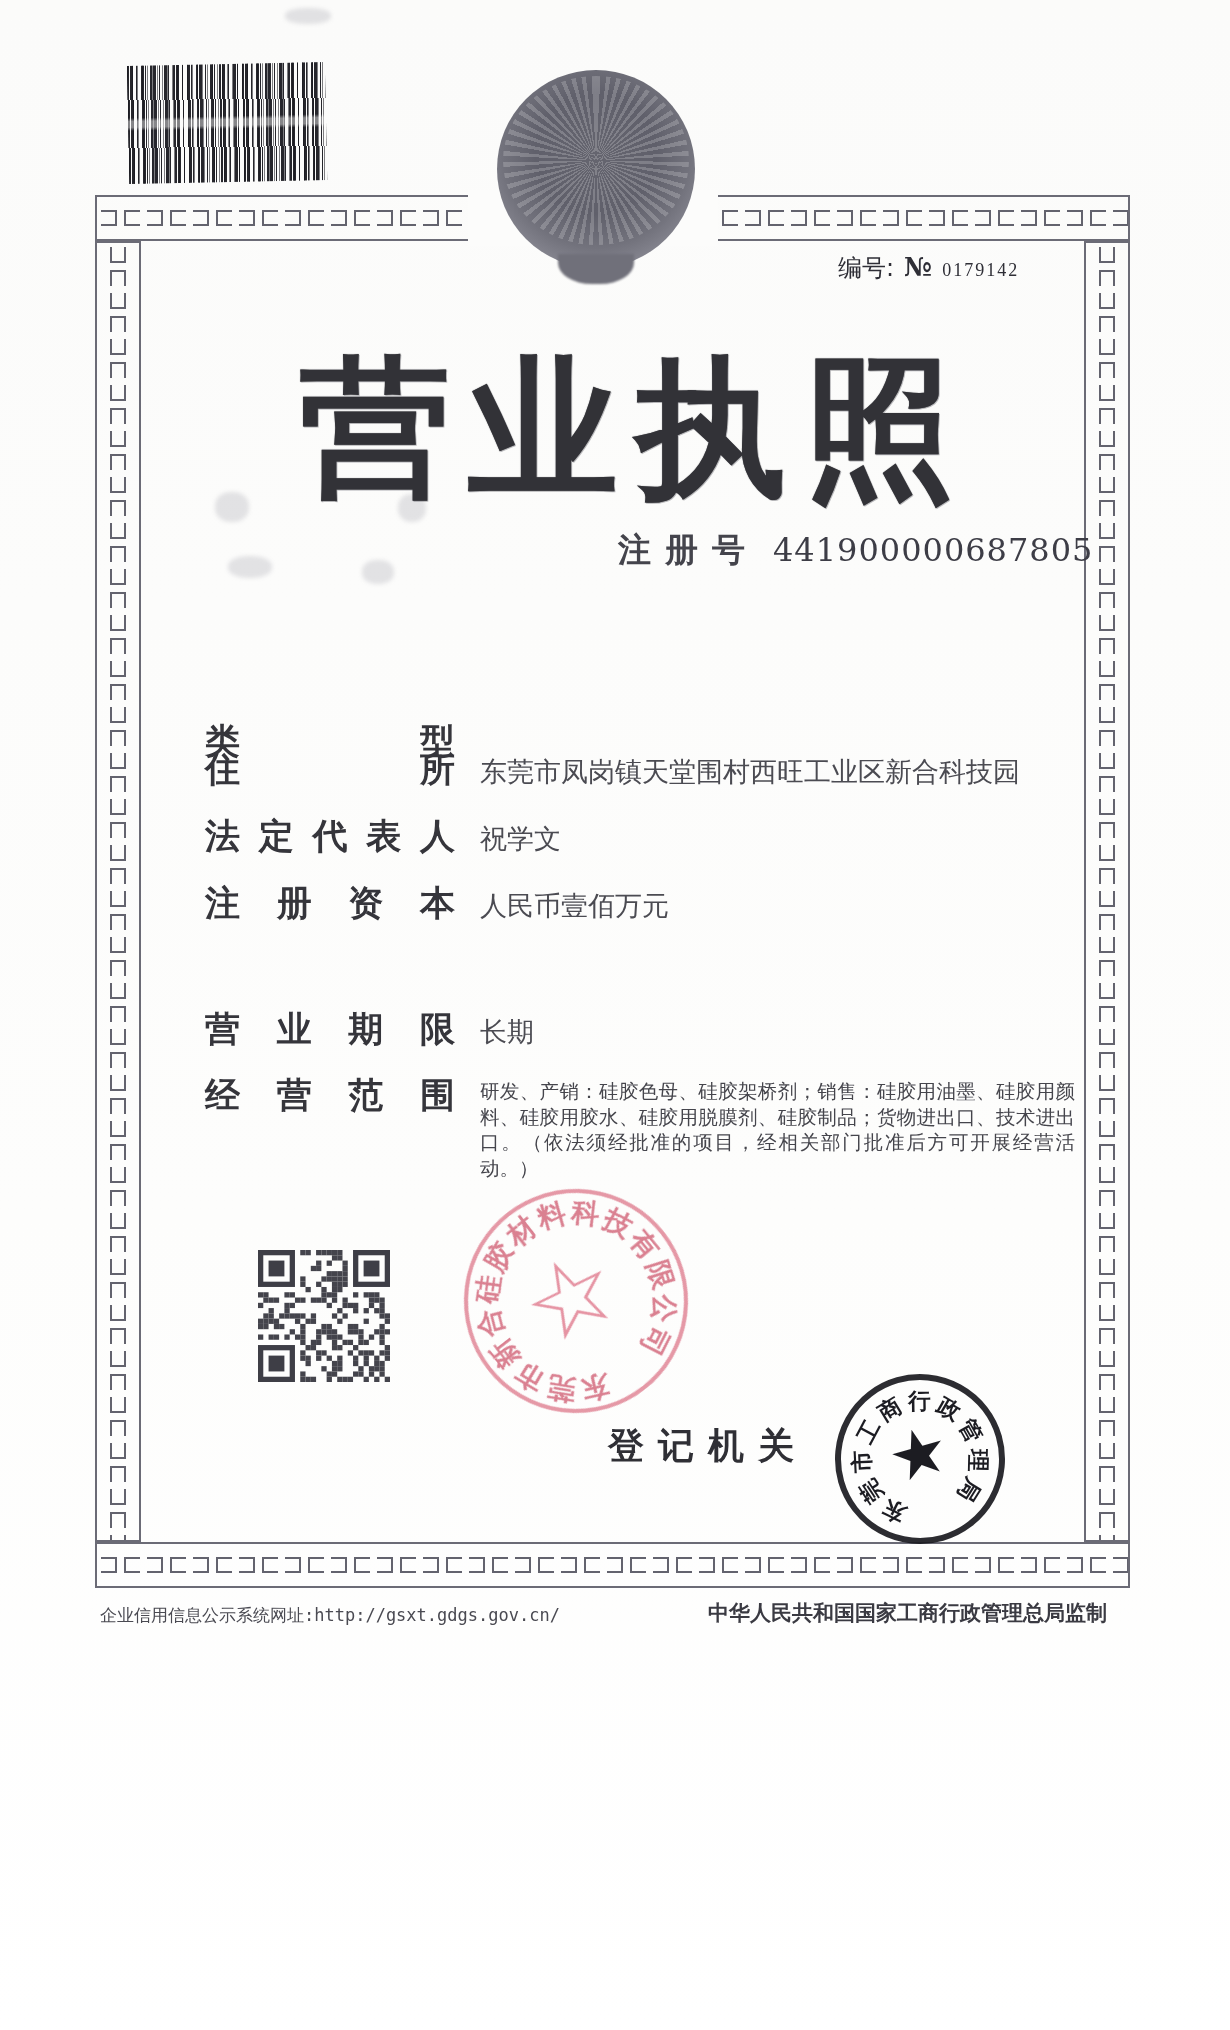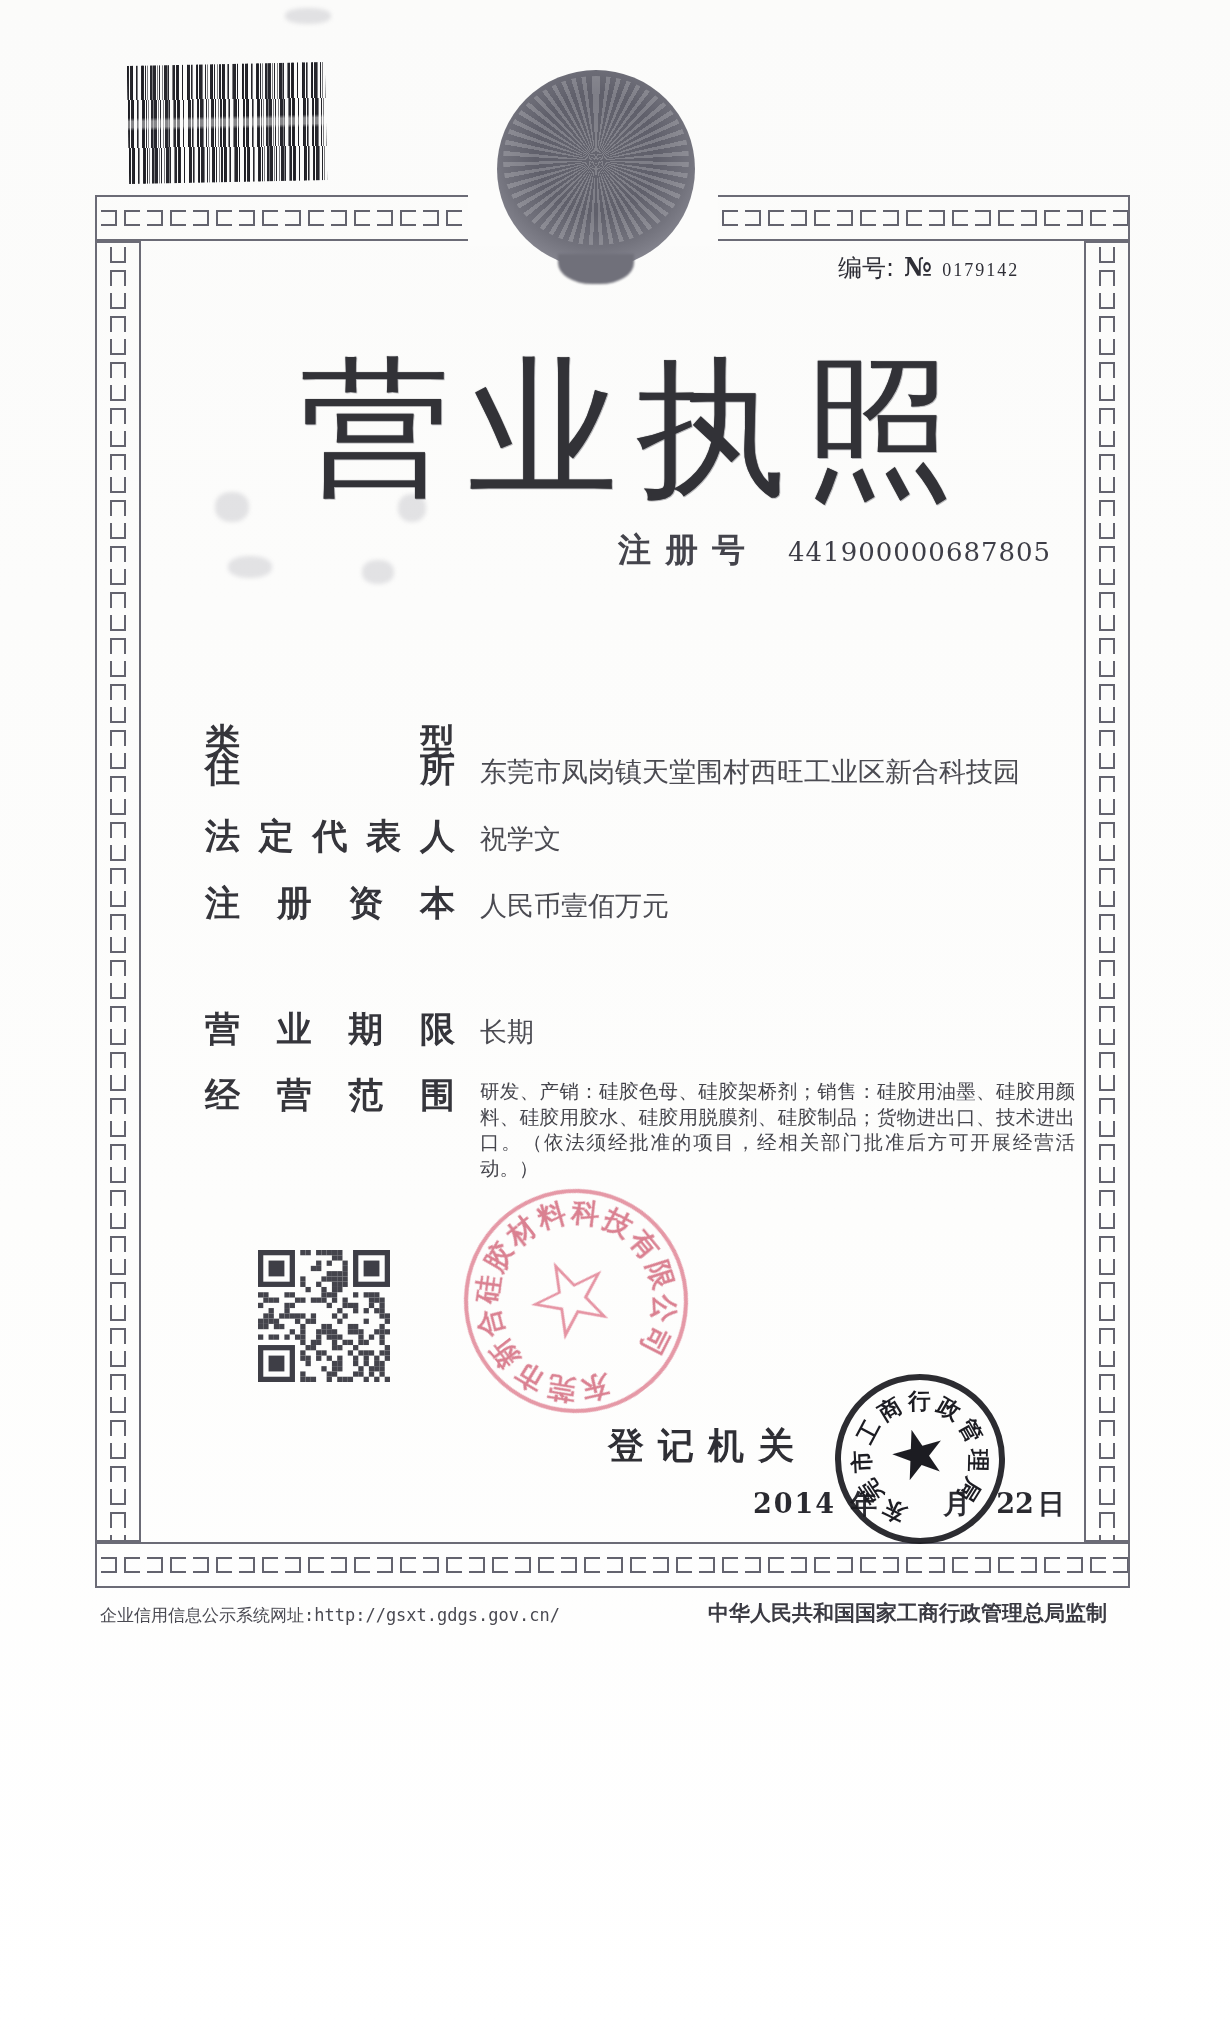--- a/index.html
+++ b/index.html
@@ -55,26 +55,26 @@
   .sm5 { left:285px; top:8px;  width:46px; height:16px; }
 
   
   .serial { position:absolute; left:838px; top:252px; z-index:3; display:flex; align-items:baseline; gap:10px;
     color:#2e2e36; }
   .serial .lbl { font-size:24px; }
   .serial .mark { font-family:"DejaVu Serif","Liberation Serif",serif; font-weight:700; font-size:26px; }
   .serial .num { font-family:Liberation Serif, serif; font-size:18px; letter-spacing:2px; }
 
   .title { position:absolute; left:300px; top:330px; z-index:3;
-    font-size:150px; font-weight:400; letter-spacing:18px; color:#323237;
+    font-size:150px; font-weight:700; letter-spacing:18px; color:#323237;
     text-shadow: 0 0 1px rgba(40,40,46,.8), 1px 1px 0 rgba(90,90,98,.35); }
 
   .regno { position:absolute; left:618px; top:528px; z-index:3; display:flex; align-items:baseline; }
   .regno .lbl { font-size:33px; font-weight:600; letter-spacing:14px; color:#44444c; }
-  .regno .val { font-family:"DejaVu Serif","Liberation Serif",serif; font-size:26px; color:#3d3d46; margin-left:29px; letter-spacing:1px; }
+  .regno .val { font-family:"DejaVu Serif","Liberation Serif",serif; font-size:32px; color:#3d3d46; margin-left:14px; letter-spacing:1px; }
 
   
   .row { position:absolute; left:205px; width:870px; display:flex; align-items:flex-start; z-index:3; }
   .f-label { width:250px; flex:none; font-size:35px; font-weight:700; color:#35353b;
     text-align:justify; text-align-last:justify; line-height:1.1; }
   .f-value { margin-left:25px; margin-top:5px; font-size:27px; color:#4b4b52; line-height:1.25; }
   .r1{top:615px}.r2{top:722px}.r3{top:750px}.r4{top:817px}
   .r5{top:884px}.r6{top:946px}.r7{top:1010px}.r8{top:1076px}
   .scope { width:600px; font-size:19.5px; line-height:25.5px; margin-top:3px; color:#45454c; text-align:justify; }
 
@@ -604,28 +604,20 @@
         <span style="position: absolute; left: 50%; top: 50%; font-size: 28px; transform: translate(-50%, -50%) translate(61.4px, -63px) rotate(44.3deg);">科</span>
         <span style="position: absolute; left: 50%; top: 50%; font-size: 28px; transform: translate(-50%, -50%) translate(80.7px, -35.2px) rotate(66.4deg);">技</span>
         <span style="position: absolute; left: 50%; top: 50%; font-size: 28px; transform: translate(-50%, -50%) translate(88px, -2.2px) rotate(88.6deg);">有</span>
         <span style="position: absolute; left: 50%; top: 50%; font-size: 28px; transform: translate(-50%, -50%) translate(82.3px, 31.1px) rotate(110.7deg);">限</span>
         <span style="position: absolute; left: 50%; top: 50%; font-size: 28px; transform: translate(-50%, -50%) translate(64.5px, 59.9px) rotate(132.9deg);">公</span>
         <span style="position: absolute; left: 50%; top: 50%; font-size: 28px; transform: translate(-50%, -50%) translate(37.2px, 79.8px) rotate(155deg);">司</span>
       </div>
   </div>
 
   <div class="registrar">登记机关</div>
-  <div class="dateline">
-    <span class="yr">2014</span>
-    <span class="u1">年</span>
-    <span class="mo"></span>
-    <span class="u2">月</span>
-    <span class="dy">22</span>
-    <span class="u3">日</span>
-  </div>
 
   <div class="seal seal-black">
     <div class="ring"></div>
     <span class="star">★</span>
     <div class="arc" id="black-arc">
         <span style="position: absolute; left: 50%; top: 50%; font-size: 22.5px; transform: translate(-50%, -50%) translate(-38.8px, 43.1px) rotate(-138deg);">东</span>
         <span style="position: absolute; left: 50%; top: 50%; font-size: 22.5px; transform: translate(-50%, -50%) translate(-55.4px, 17.3px) rotate(-107.3deg);">莞</span>
         <span style="position: absolute; left: 50%; top: 50%; font-size: 22.5px; transform: translate(-50%, -50%) translate(-56.4px, -13.4px) rotate(-76.7deg);">市</span>
         <span style="position: absolute; left: 50%; top: 50%; font-size: 22.5px; transform: translate(-50%, -50%) translate(-41.7px, -40.3px) rotate(-46deg);">工</span>
         <span style="position: absolute; left: 50%; top: 50%; font-size: 22.5px; transform: translate(-50%, -50%) translate(-15.3px, -55.9px) rotate(-15.3deg);">商</span>

